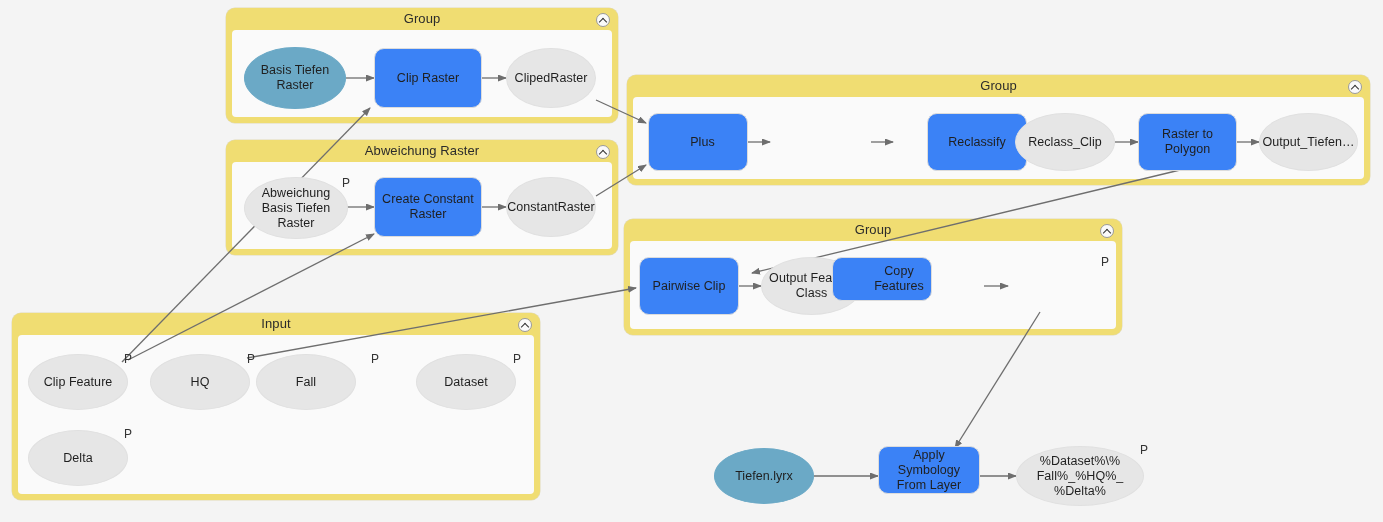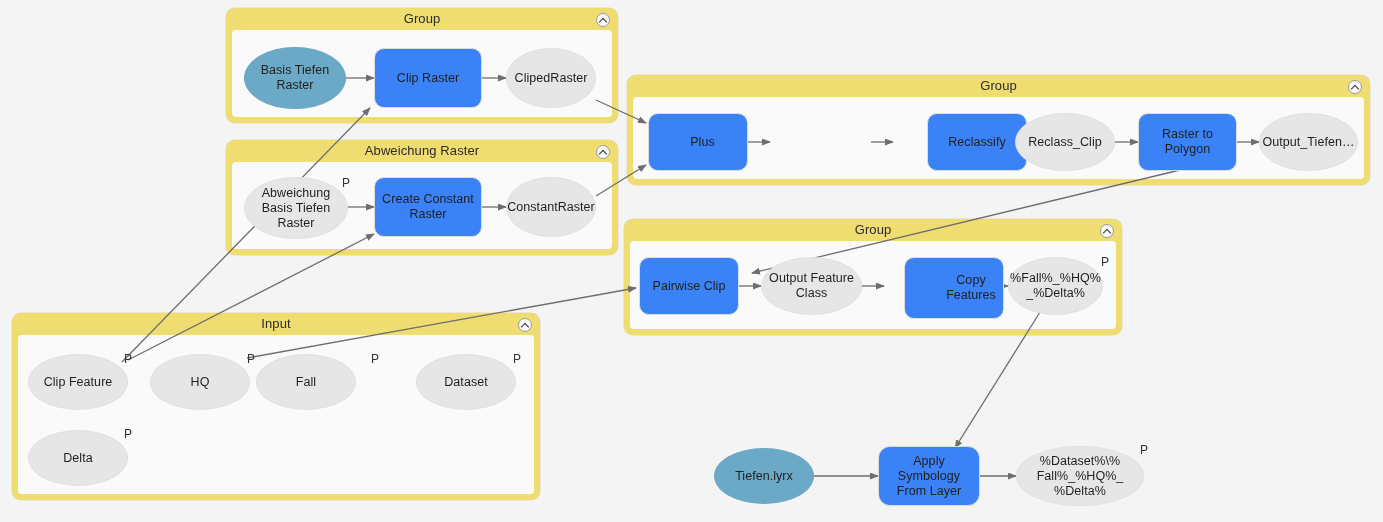--- a/index.html
+++ b/index.html
@@ -221,25 +221,22 @@
     <div class="group-collapse"></div>
     <div class="group-body"></div>
   </div>
 
   <div class="node tool" style="left:639px; top:257px; width:100px; height:58px;">
     <span>Pairwise Clip</span>
   </div>
   <div class="node data" style="left:761px; top:257px; width:101px; height:58px;">
     <span>Output Feature Class</span>
   </div>
-  <div class="node tool" style="left:904px; top:257px; width:100px; height:62px;padding-left:40px;">
+  <div class="node tool" style="left:832px; top:257px; width:100px; height:44px;padding-left:40px;">
     <span>Copy Features</span>
-  </div>
-  <div class="node data" style="left:1008px; top:257px; width:95px; height:58px;">
-    <span>%Fall%_%HQ% _%Delta%</span>
   </div>
   <span class="pbadge" style="left:1101px; top:256px;">P</span>
 
   <div class="group" style="left:12px; top:313px; width:528px; height:187px;">
     <div class="group-title">Input</div>
     <div class="group-collapse"></div>
     <div class="group-body"></div>
   </div>
 
   <div class="node data" style="left:28px; top:354px; width:100px; height:56px;">
@@ -263,21 +260,21 @@
   <span class="pbadge" style="left:513px; top:353px;">P</span>
 
   <div class="node data" style="left:28px; top:430px; width:100px; height:56px;">
     <span>Delta</span>
   </div>
   <span class="pbadge" style="left:124px; top:428px;">P</span>
 
   <div class="node data input-var" style="left:714px; top:448px; width:100px; height:56px;">
     <span>Tiefen.lyrx</span>
   </div>
-  <div class="node tool" style="left:878px; top:446px; width:102px; height:60px;border-radius:12px;">
+  <div class="node tool" style="left:878px; top:446px; width:102px; height:48px;">
     <span>Apply Symbology From Layer</span>
   </div>
   <div class="node data" style="left:1016px; top:446px; width:128px; height:60px;">
     <span>%Dataset%\% Fall%_%HQ%_ %Delta%</span>
   </div>
   <span class="pbadge" style="left:1140px; top:444px;">P</span>
 
 </div>
 
 </body></html>

